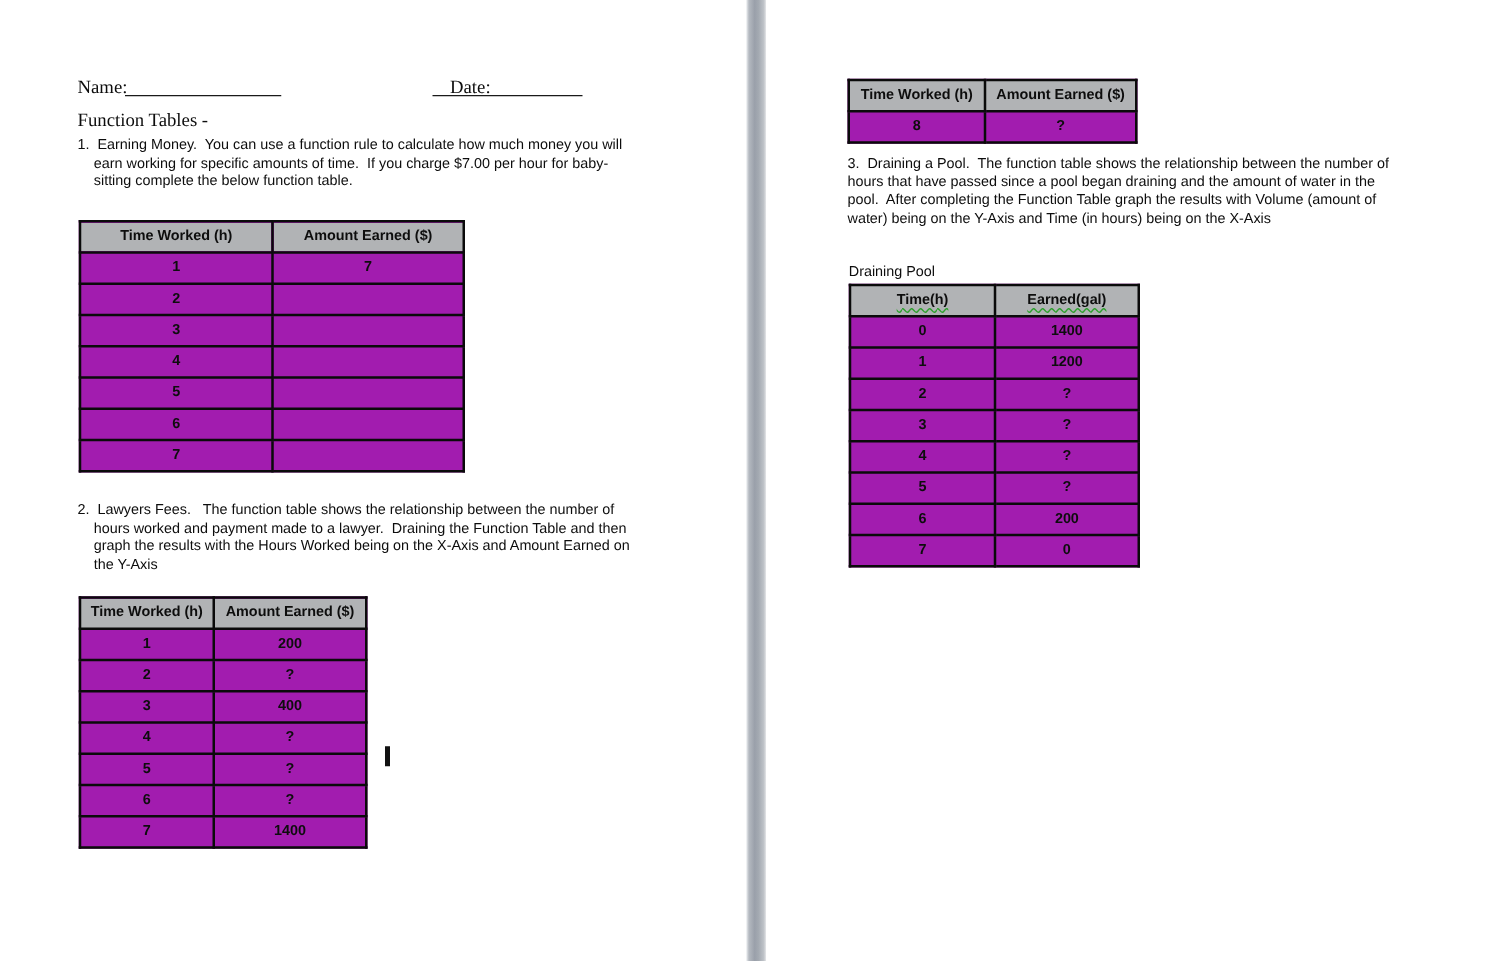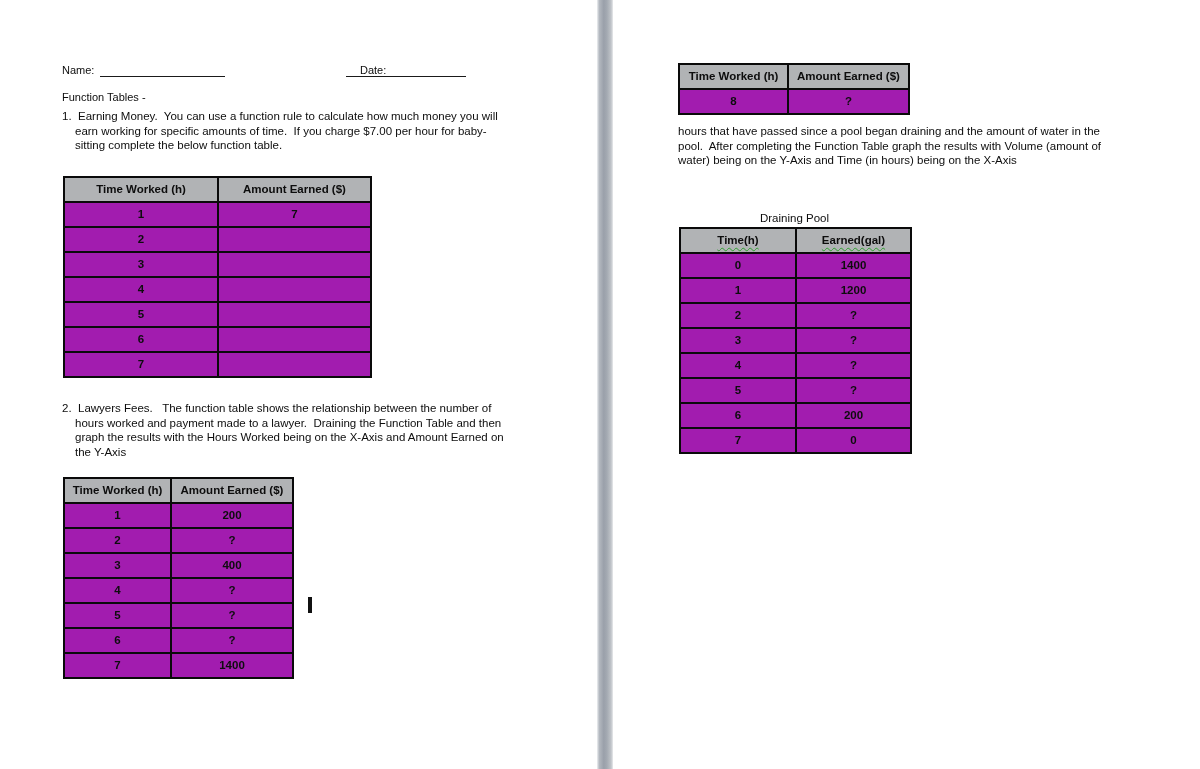--- a/index.html
+++ b/index.html
@@ -8,39 +8,39 @@
   .canvas { position:relative; width:1200px; height:769px; background:#ffffff; }
 
   .page { position:absolute; top:0; height:769px; background:#ffffff; }
   .page-left  { left:0;   width:597px; }
   .page-right { left:613px; width:587px; }
 
   .divider { position:absolute; left:597px; top:0; width:16px; height:769px;
              background:linear-gradient(to right,#eef0f2 0%,#b4b9c0 14%,#9aa0aa 42%,#a4aab2 62%,#c0c4c9 88%,#e9eaec 100%); }
 
   .abs { position:absolute; }
-  .txt { font-size:11px; line-height:13px; white-space:pre; }
+  .txt { font-size:15px; line-height:13px; white-space:pre;font-family:Liberation Serif, serif; }
 
   .blank-line { position:absolute; height:13px; border-bottom:1.4px solid #1a1a1a; }
 
   .para { font-size:11.5px; line-height:14.6px; }
   .pline { white-space:pre; }
   .para.hang .pline:not(:first-child) { padding-left:13px; }
 
   table { border-collapse:collapse; table-layout:fixed; background:#a21caf; }
   th,td { border:2px solid #0a0a0a; text-align:center; vertical-align:middle;
           font-size:11.5px; height:23px; line-height:23px; overflow:hidden; }
   th { background:#b1b3b5; font-weight:bold; }
   td { font-weight:bold; }
 
   .squiggle { text-decoration-line:underline; text-decoration-style:wavy;
               text-decoration-color:#2da02d; text-decoration-thickness:1px;
               text-underline-offset:3px; }
 
-  .pool-title { font-size:11.5px; text-align:center; }
+  .pool-title { font-size:11.5px; text-align:left; }
 
   .caret { position:absolute; width:4px; height:16px; background:#111111; }
 </style>
 </head>
 <body>
 
 <div class="canvas">
 
   <section class="page page-left">
 
@@ -171,20 +171,21 @@
       </thead>
       <tbody>
           <tr>
             <td>8</td>
             <td>?</td>
           </tr>
         </tbody>
     </table>
 
     <div class="abs para" style="left:65px; top:124px; width:475px;">
+        <div class="pline">3.  Draining a Pool.  The function table shows the relationship between the number of</div>
         <div class="pline">hours that have passed since a pool began draining and the amount of water in the</div>
         <div class="pline">pool.  After completing the Function Table graph the results with Volume (amount of</div>
         <div class="pline">water) being on the Y-Axis and Time (in hours) being on the X-Axis</div>
       </div>
 
     <div class="abs pool-title" style="left:66px; top:212px; width:231px;">Draining Pool</div>
 
     <table class="abs" style="left:66px; top:227px; width:231px;">
       <colgroup>
           <col style="width:116px">

